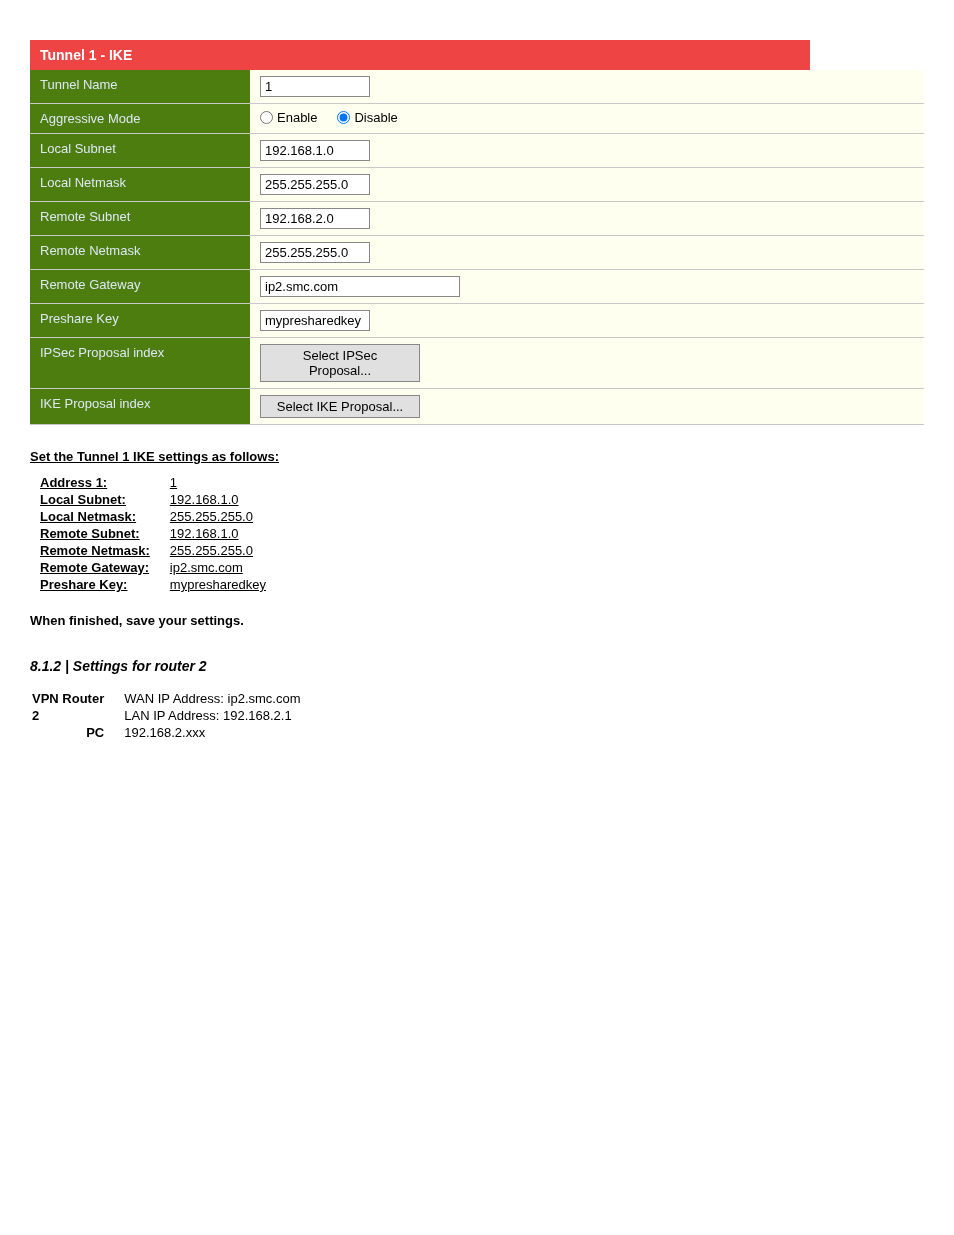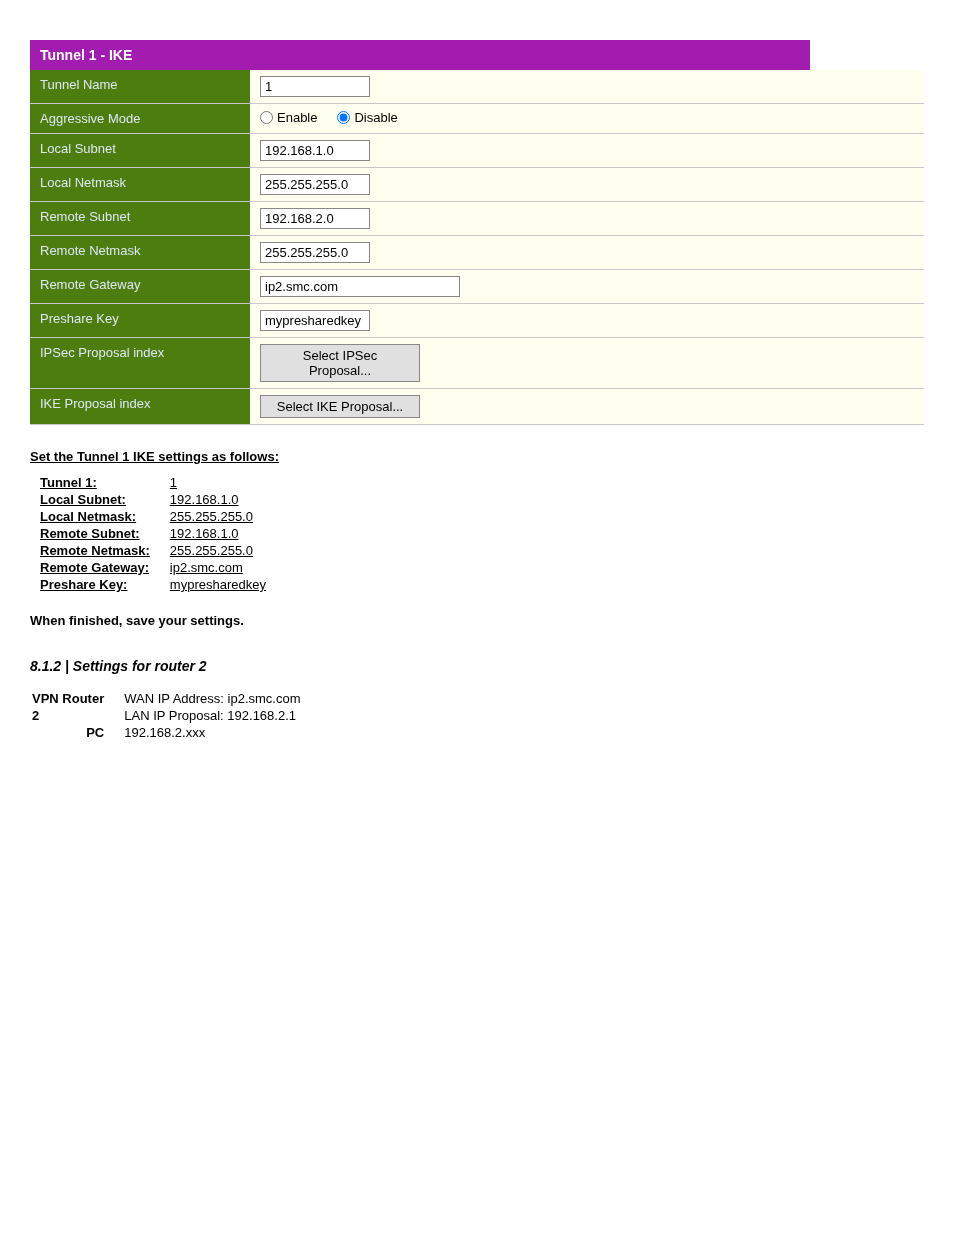--- a/index.html
+++ b/index.html
@@ -71,21 +71,21 @@
     .select-btn {
       border: 1px solid #888;
       background: #e0e0e0;
       padding: 3px 10px;
       font-size: 13px;
       cursor: pointer;
       width: 160px;
     }
 
     .tunnel-table-header {
-      background-color: #a21caf;
+      background-color: #ef4444;
       color: #fff;
       font-size: 14px;
       font-weight: bold;
       padding: 7px 10px;
       width: 780px;
     }
 
     .info-section {
       margin-bottom: 20px;
     }
@@ -201,21 +201,21 @@
         <div class="row-label">IKE Proposal index</div>
         <div class="row-value"><button class="select-btn">Select IKE Proposal...</button></div>
       </div>
     </div>
 </div>
 
 <div class="info-section" style="margin-top: 24px; text-decoration: underline;">
   <p>Set the Tunnel 1 IKE settings as follows:</p>
   <div class="info-table" id="info-table-container">
       <div class="info-row">
-        <div class="info-cell-label">Tunnel 1:</div>
+        <div class="info-cell-label">Address 1:</div>
         <div class="info-cell-value">1</div>
       </div>
       <div class="info-row">
         <div class="info-cell-label">Local Subnet:</div>
         <div class="info-cell-value">192.168.1.0</div>
       </div>
       <div class="info-row">
         <div class="info-cell-label">Local Netmask:</div>
         <div class="info-cell-value">255.255.255.0</div>
       </div>
@@ -242,20 +242,20 @@
 
 <div style="margin-top: 30px;">
   <p class="section-heading">8.1.2 | Settings for router 2</p>
   <div class="vpn-table" id="vpn-table-container">
       <div class="vpn-row">
         <div class="vpn-cell" style="font-weight: bold;">VPN Router</div>
         <div class="vpn-cell-value">WAN IP Address: ip2.smc.com</div>
       </div>
       <div class="vpn-row">
         <div class="vpn-cell" style="font-weight: bold;">2</div>
-        <div class="vpn-cell-value">LAN IP Proposal: 192.168.2.1</div>
+        <div class="vpn-cell-value">LAN IP Address: 192.168.2.1</div>
       </div>
       <div class="vpn-row">
         <div class="vpn-cell" style="font-weight: bold; text-align: right;">PC</div>
         <div class="vpn-cell-value">192.168.2.xxx</div>
       </div>
     </div>
 </div>
 
 </body></html>

